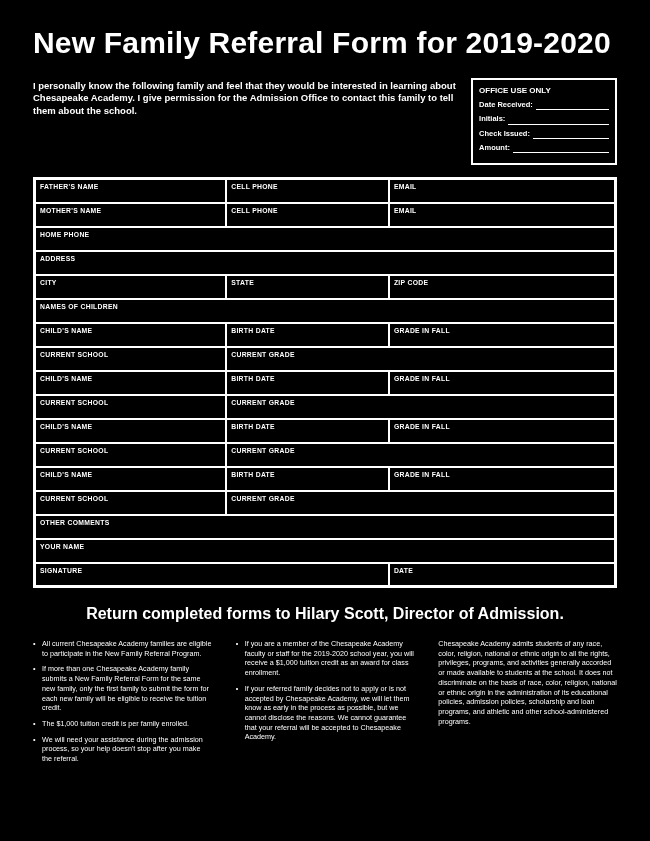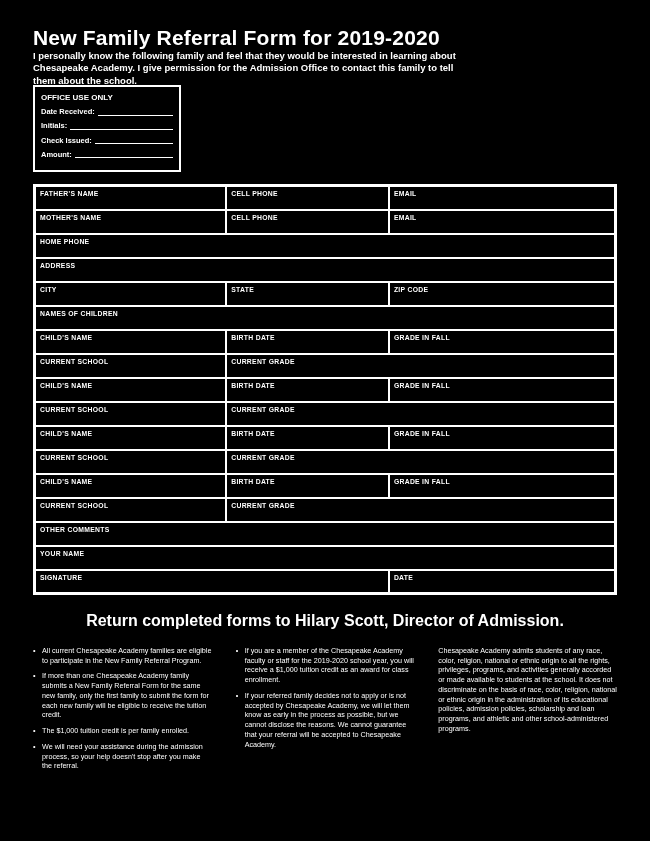--- a/index.html
+++ b/index.html
@@ -6,33 +6,33 @@
   html,body { background:#000; }
   body {
     width:650px; height:841px;
     font-family:"Liberation Sans", sans-serif;
     color:#fff; position:relative; overflow:hidden;
   }
   .page { position:absolute; inset:0; padding:26px 33px 20px 33px; }
 
   
   .title {
-    font-size:21px; font-weight:bold; letter-spacing:0.2px;
-    margin-bottom:0; white-space:nowrap;
-  }
-  .header-row { display:flex; justify-content:space-between; align-items:flex-start;flex-direction:column; }
+    font-size:30px; font-weight:bold; letter-spacing:0.2px;
+    margin-bottom:20px; white-space:nowrap;
+  }
+  .header-row { display:flex; justify-content:space-between; align-items:flex-start; }
   .intro {
     width:445px; font-size:9.5px; line-height:1.3; font-weight:bold;
   }
   .office-box {
     width:148px; border:2px solid #fff; padding:5px 6px 7px 6px;
     font-size:7.5px; line-height:1.5; margin-top:-2px;
   }
   .office-box .ob-head { font-weight:bold; font-size:8px; margin-bottom:2px; }
-  .of-row { display:flex; align-items:center; margin-bottom:3px; }
+  .of-row { display:flex; align-items:flex-end; margin-bottom:3px; }
   .of-row span.lbl { white-space:nowrap; font-weight:bold; }
   .of-row span.line { flex:1; border-bottom:1px solid #fff; margin-left:3px; height:8px; }
 
   
   table.form {
     width:100%; border-collapse:collapse; margin-top:12px;
     border:3px solid #fff;
   }
   table.form td {
     border:2px solid #fff;

